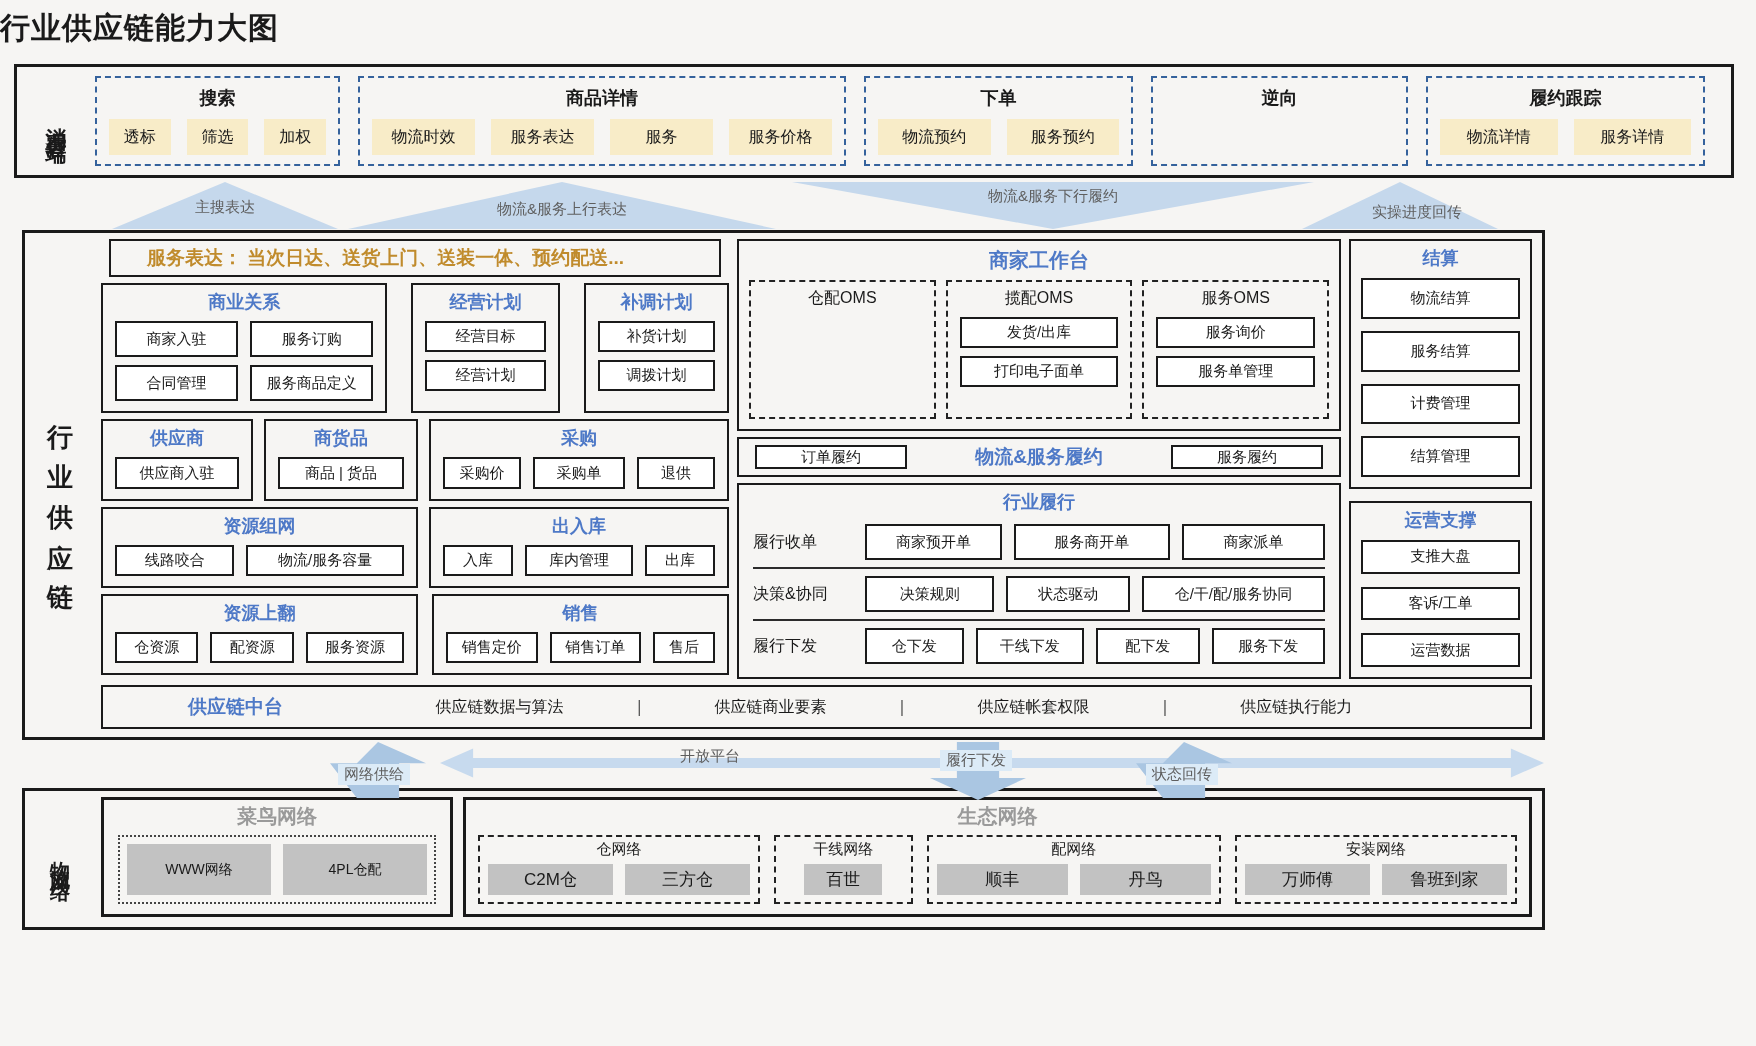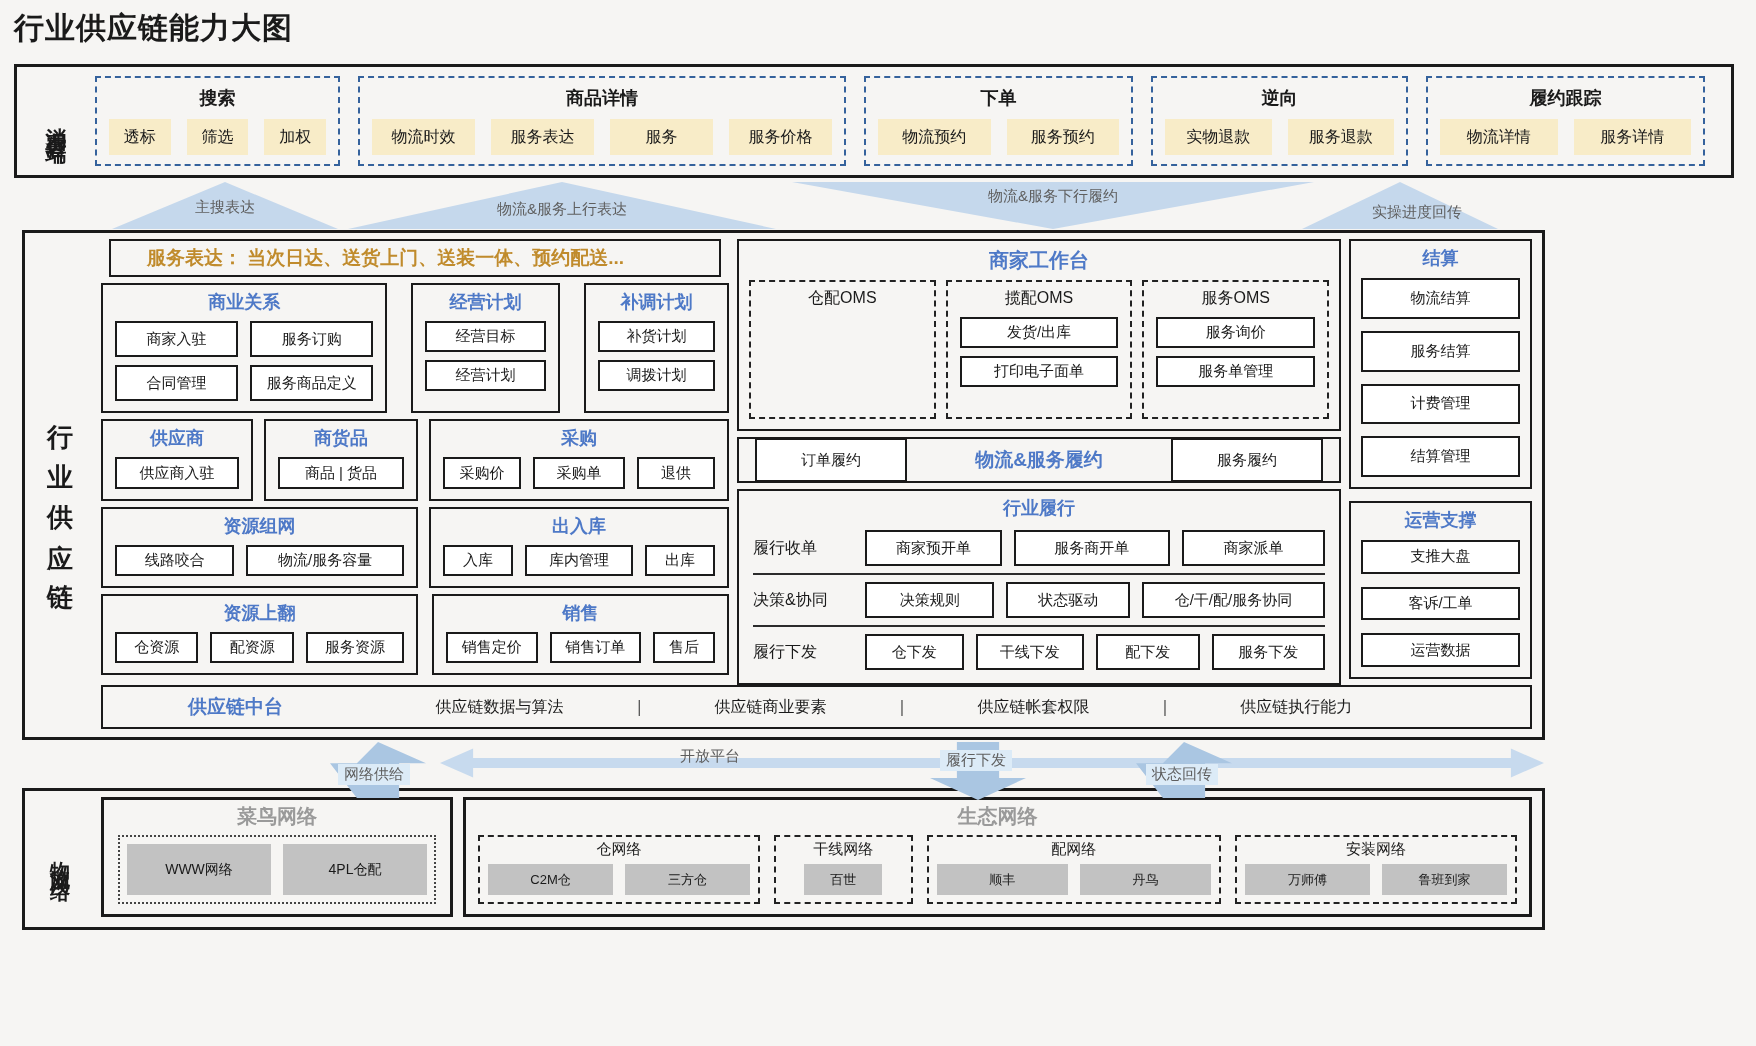--- a/index.html
+++ b/index.html
@@ -48,21 +48,21 @@
   .item{border:2px solid var(--ink);background:#fff;display:flex;align-items:center;justify-content:center;
         text-align:center;font-size:15px;padding:4px 3px}
   .grid2{flex:1;display:grid;grid-template-columns:1fr 1fr;gap:8px 12px}
   .stack{flex:1;display:flex;flex-direction:column;gap:8px}
   .rowitems{flex:1;display:flex;gap:12px}
   
   .wb-secs{flex:1;display:flex;gap:10px;margin:0 10px 10px}
   .wb-sec{flex:1;border:2px dashed #222;display:flex;flex-direction:column;padding:2px 12px 10px}
   .wb-sec .st{font-size:16px;text-align:center;margin:4px 0 8px}
   .fbar{height:46px;border:2px solid var(--ink);display:flex;align-items:center;padding:0 16px;gap:10px}
-  .fbar .item{flex:0 0 152px;height:44px}
+  .fbar .item{flex:0 0 152px;height:24px}
   .fbar .bt{flex:1;color:var(--blue);font-weight:700;font-size:19px;text-align:center}
   .ind{flex:1;border:2px solid var(--ink);display:flex;flex-direction:column;padding:2px 14px 6px}
   .ind .bt{color:var(--blue);font-weight:700;font-size:18px;text-align:center;margin:3px 0}
   .if-row{flex:1;display:flex;align-items:center;gap:12px;padding:7px 0}
   .if-row + .if-row{border-top:2px solid #2b2b2b}
   .if-row .rl{flex:0 0 100px;font-size:16px}
   .if-row .item{height:36px}
   
   .farbox{border:2px solid var(--ink);display:flex;flex-direction:column;padding:2px 10px 10px}
   .farbox .bt{color:var(--blue);font-weight:700;font-size:18px;text-align:center;margin:3px 0 8px}
@@ -75,27 +75,27 @@
   .bot-inner{display:flex;height:100%}
   .bot-content{flex:1;display:flex;gap:10px;padding:6px 10px 10px 4px}
   .netbox{border:3px solid var(--ink);display:flex;flex-direction:column}
   .netbox .nt{color:var(--grayhead);font-weight:700;font-size:20px;text-align:center;margin:3px 0 5px}
   .dotted{flex:1;margin:0 14px 10px;border:2px dotted #444;display:flex;gap:12px;padding:7px}
   .grayitem{flex:1;background:var(--graybox);display:flex;align-items:center;justify-content:center;font-size:14px}
   .eco-groups{flex:1;display:flex;gap:14px;margin:0 12px 10px}
   .ecog{border:2px dashed #222;display:flex;flex-direction:column;padding:1px 8px 7px}
   .ecog .et{font-size:15px;text-align:center;margin:2px 0 5px}
   .ecog .ei{flex:1;display:flex;gap:12px;justify-content:center}
-  .ecog .grayitem{font-size:13px}
+  .ecog .grayitem{font-size:17px}
   .ecog.single .grayitem{flex:0 0 66%}
 </style>
 </head>
 <body>
 
-<div class="abs title-main" style="left:14px;top:8px">行业供应链能力大图</div>
+<div class="abs title-main" style="left:0;top:8px">行业供应链能力大图</div>
 
 <div class="abs box3" style="left:14px;top:64px;width:1720px;height:114px">
   <div class="consumer-inner">
     <div class="vcol" style="flex:0 0 78px">
       <span class="vtext" style="font-size:21px;letter-spacing:5px">消费者端</span>
     </div>
     <div class="consumer-groups">
       <div class="cgroup" style="flex:218 1 0%">
         <div class="gt">搜索</div>
         <div class="gi">
@@ -115,24 +115,20 @@
       </div>
       <div class="cgroup" style="flex:242 1 0%">
         <div class="gt">下单</div>
         <div class="gi">
           <div class="pill">物流预约</div>
           <div class="pill">服务预约</div>
         </div>
       </div>
       <div class="cgroup" style="flex:230 1 0%">
         <div class="gt">逆向</div>
-        <div class="gi">
-          <div class="pill">实物退款</div>
-          <div class="pill">服务退款</div>
-        </div>
       </div>
       <div class="cgroup" style="flex:252 1 0%">
         <div class="gt">履约跟踪</div>
         <div class="gi">
           <div class="pill">物流详情</div>
           <div class="pill">服务详情</div>
         </div>
       </div>
     </div>
   </div>

